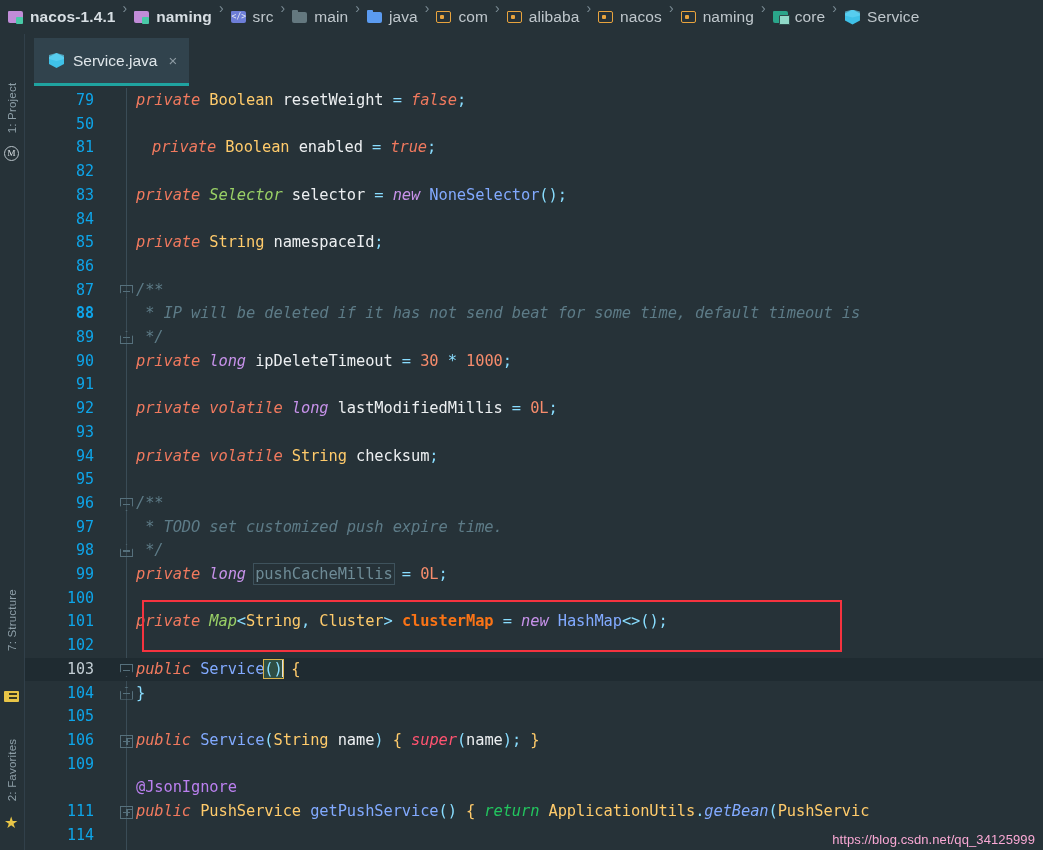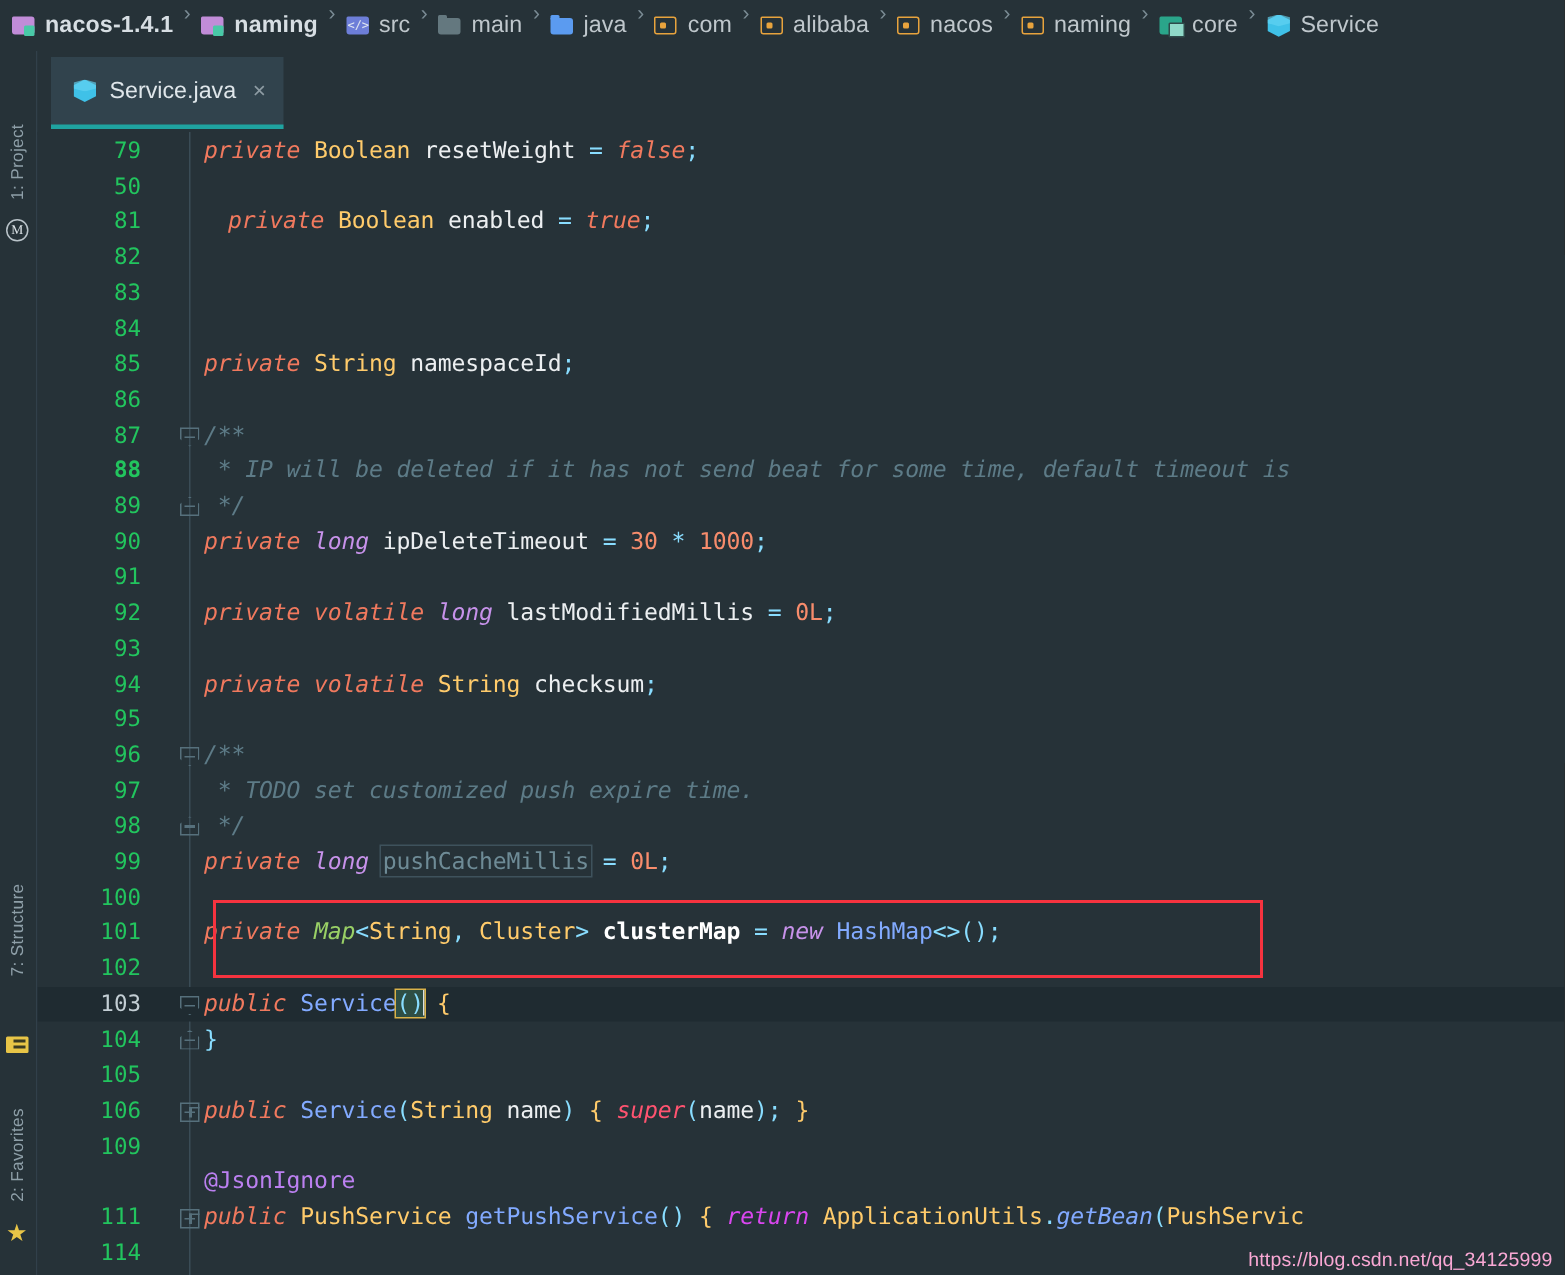--- a/index.html
+++ b/index.html
@@ -316,21 +316,21 @@
   .row.current {
     background: #1f2b31;
   }
   .lineno {
     position: absolute;
     left: 0; width: 69px;
     text-align: right;
     font-family: "DejaVu Sans Mono", monospace;
     font-size: 15px;
     line-height: 23.7px;
-    color: #22c55e;
+    color: #0ea5e9;
   }
   .row.current .lineno {
     color: #c3ced4;
   }
   .codeline {
     position: absolute;
     left: 111px;
     white-space: pre;
     font-family: "DejaVu Sans Mono", monospace;
     font-size: 15.4px;
@@ -385,34 +385,34 @@
     width: 1.4px; height: 7px;
     background: #56707c;
   }
 
   
   .kw   { color: #f0795e; font-style: italic; }           
   .prim { color: #c792ea; font-style: italic; }           
   .type { color: #ffcb6b; }                               
   .iface{ color: #99d066; font-style: italic; }           
   .ident{ color: #eceff1; }                               
-  .idb  { color: #ffffff; font-weight: bold; text-align: center; }
+  .idb  { color: #f97316; font-weight: bold; text-align: center; }
   .cls  { color: #82aaff; }                               
   .meth { color: #82aaff; }                               
   .methi{ color: #82aaff; font-style: italic; }
   .num  { color: #f78c6c; }                               
   .lit  { color: #f0795e; font-style: italic; }           
   .op   { color: #89ddff; }                               
   .semi { color: #89ddff; }
   .brace{ color: #ffcb6b; }
   .cmt  { color: #5d7b87; font-style: italic; }
   .anno { color: #bb80f0; }
   .supr { color: #ff5370; font-style: italic; }
   .unused { color: #6e8b96; outline: 1px solid #3e525c; outline-offset: 1px; }
-  .kwret{ color: #d946ef; font-style: italic; }
+  .kwret{ color: #22c55e; font-style: italic; }
 
   
   .paren-hl {
     background: #2e4e44;
     outline: 1px solid #d9b24a;
     color: #89ddff;
   }
   .caret {
     display: inline-block;
     width: 1.5px;
@@ -640,20 +640,21 @@
           <span class="vbar"></span>
         </span>
       </div>
     <div class="row" style="top:735.7px;">
         <span class="lineno">114</span>
       </div>
 
     <div class="code-pane">
       <div class="codeline" style="left:0; top:1.0px;"><span class="kw">private</span> <span class="type">Boolean</span> <span class="ident">resetWeight</span> <span class="op">=</span> <span class="lit">false</span><span class="semi">;</span></div>
       <div class="codeline" style="left:16px; top:48.4px;"><span class="kw">private</span> <span class="type">Boolean</span> <span class="ident">enabled</span> <span class="op">=</span> <span class="lit">true</span><span class="semi">;</span></div>
+      <div class="codeline" style="left:0; top:95.8px;"><span class="kw">private</span> <span class="iface">Selector</span> <span class="ident">selector</span> <span class="op">=</span> <span class="prim">new</span> <span class="cls">NoneSelector</span><span class="op">();</span></div>
       <div class="codeline" style="left:0; top:143.2px;"><span class="kw">private</span> <span class="type">String</span> <span class="ident">namespaceId</span><span class="semi">;</span></div>
       <div class="codeline" style="left:0; top:190.6px;"><span class="cmt">/**</span></div>
       <div class="codeline" style="left:0; top:214.3px;"><span class="cmt"> * IP will be deleted if it has not send beat for some time, default timeout is</span></div>
       <div class="codeline" style="left:0; top:238.0px;"><span class="cmt"> */</span></div>
       <div class="codeline" style="left:0; top:261.7px;"><span class="kw">private</span> <span class="prim">long</span> <span class="ident">ipDeleteTimeout</span> <span class="op">=</span> <span class="num">30</span> <span class="op">*</span> <span class="num">1000</span><span class="semi">;</span></div>
       <div class="codeline" style="left:0; top:309.1px;"><span class="kw">private</span> <span class="kw">volatile</span> <span class="prim">long</span> <span class="ident">lastModifiedMillis</span> <span class="op">=</span> <span class="num">0L</span><span class="semi">;</span></div>
       <div class="codeline" style="left:0; top:356.5px;"><span class="kw">private</span> <span class="kw">volatile</span> <span class="type">String</span> <span class="ident">checksum</span><span class="semi">;</span></div>
       <div class="codeline" style="left:0; top:403.9px;"><span class="cmt">/**</span></div>
       <div class="codeline" style="left:0; top:427.6px;"><span class="cmt"> * TODO set customized push expire time.</span></div>
       <div class="codeline" style="left:0; top:451.3px;"><span class="cmt"> */</span></div>

